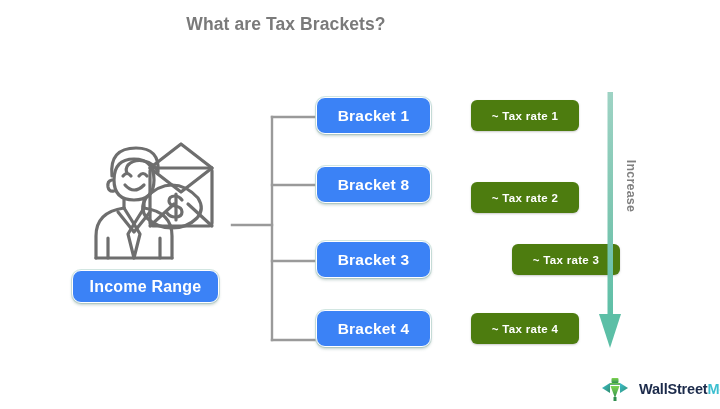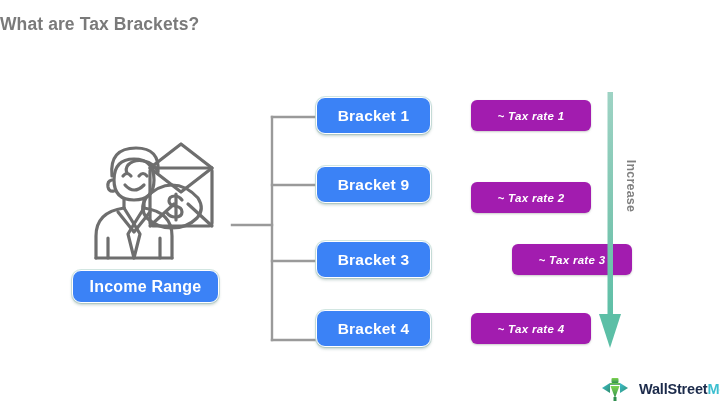--- a/index.html
+++ b/index.html
@@ -17,21 +17,21 @@
     background: #ffffff;
     overflow: hidden;
   }
 
   
   #page-title {
     position: absolute;
     left: 0;
     top: 14px;
     width: 572px;
-    text-align: left;
+    text-align: center;
     font-size: 17.5px;
     font-weight: bold;
     color: #7a7a7a;
     letter-spacing: 0.1px;
   }
 
   
   #person-icon {
     position: absolute;
     left: 78px;
@@ -71,34 +71,33 @@
     height: 37px;
   }
   .bracket-box.b0 { top: 97px; }
   .bracket-box.b1 { top: 166px; }
   .bracket-box.b2 { top: 241px; }
   .bracket-box.b3 { top: 310px; }
 
   .gray-pill {
     position: absolute;
     left: 471px;
-    width: 120px;
+    width: 108px;
     height: 31px;
-    background: #a21caf;
+    background: #4d7c0f;
     border-radius: 6px;
     color: #ffffff;
     font-size: 11.5px;
     font-weight: bold;
     display: flex;
     align-items: center;
     justify-content: center;
     letter-spacing: 0.3px;
     box-shadow: 0 1px 2px rgba(150,150,150,0.5);
     box-sizing: border-box;
-    font-style: italic;
   }
   .gray-pill.r0 { top: 100px; }
   .gray-pill.r1 { top: 182px; }
   .gray-pill.r2 { top: 244px; margin-left: 41px; }
   .gray-pill.r3 { top: 313px; }
 
   
   #connector {
     position: absolute;
     left: 230px;
@@ -217,21 +216,21 @@
 
       <path d="M42 95 H88"></path>
 
       <path d="M42 171 H88"></path>
 
       <path d="M42 250 H88"></path>
     </svg>
   </div>
 
   <div class="teal-box bracket-box b0">Bracket 1</div>
-  <div class="teal-box bracket-box b1">Bracket 9</div>
+  <div class="teal-box bracket-box b1">Bracket 8</div>
   <div class="teal-box bracket-box b2">Bracket 3</div>
   <div class="teal-box bracket-box b3">Bracket 4</div>
 
   <div class="gray-pill r0">~ Tax  rate 1</div>
   <div class="gray-pill r1">~ Tax  rate 2</div>
   <div class="gray-pill r2">~ Tax  rate 3</div>
   <div class="gray-pill r3">~ Tax  rate 4</div>
 
   <div id="increase-arrow">
     <svg viewBox="0 0 40 262" width="40" height="262" fill="none">

